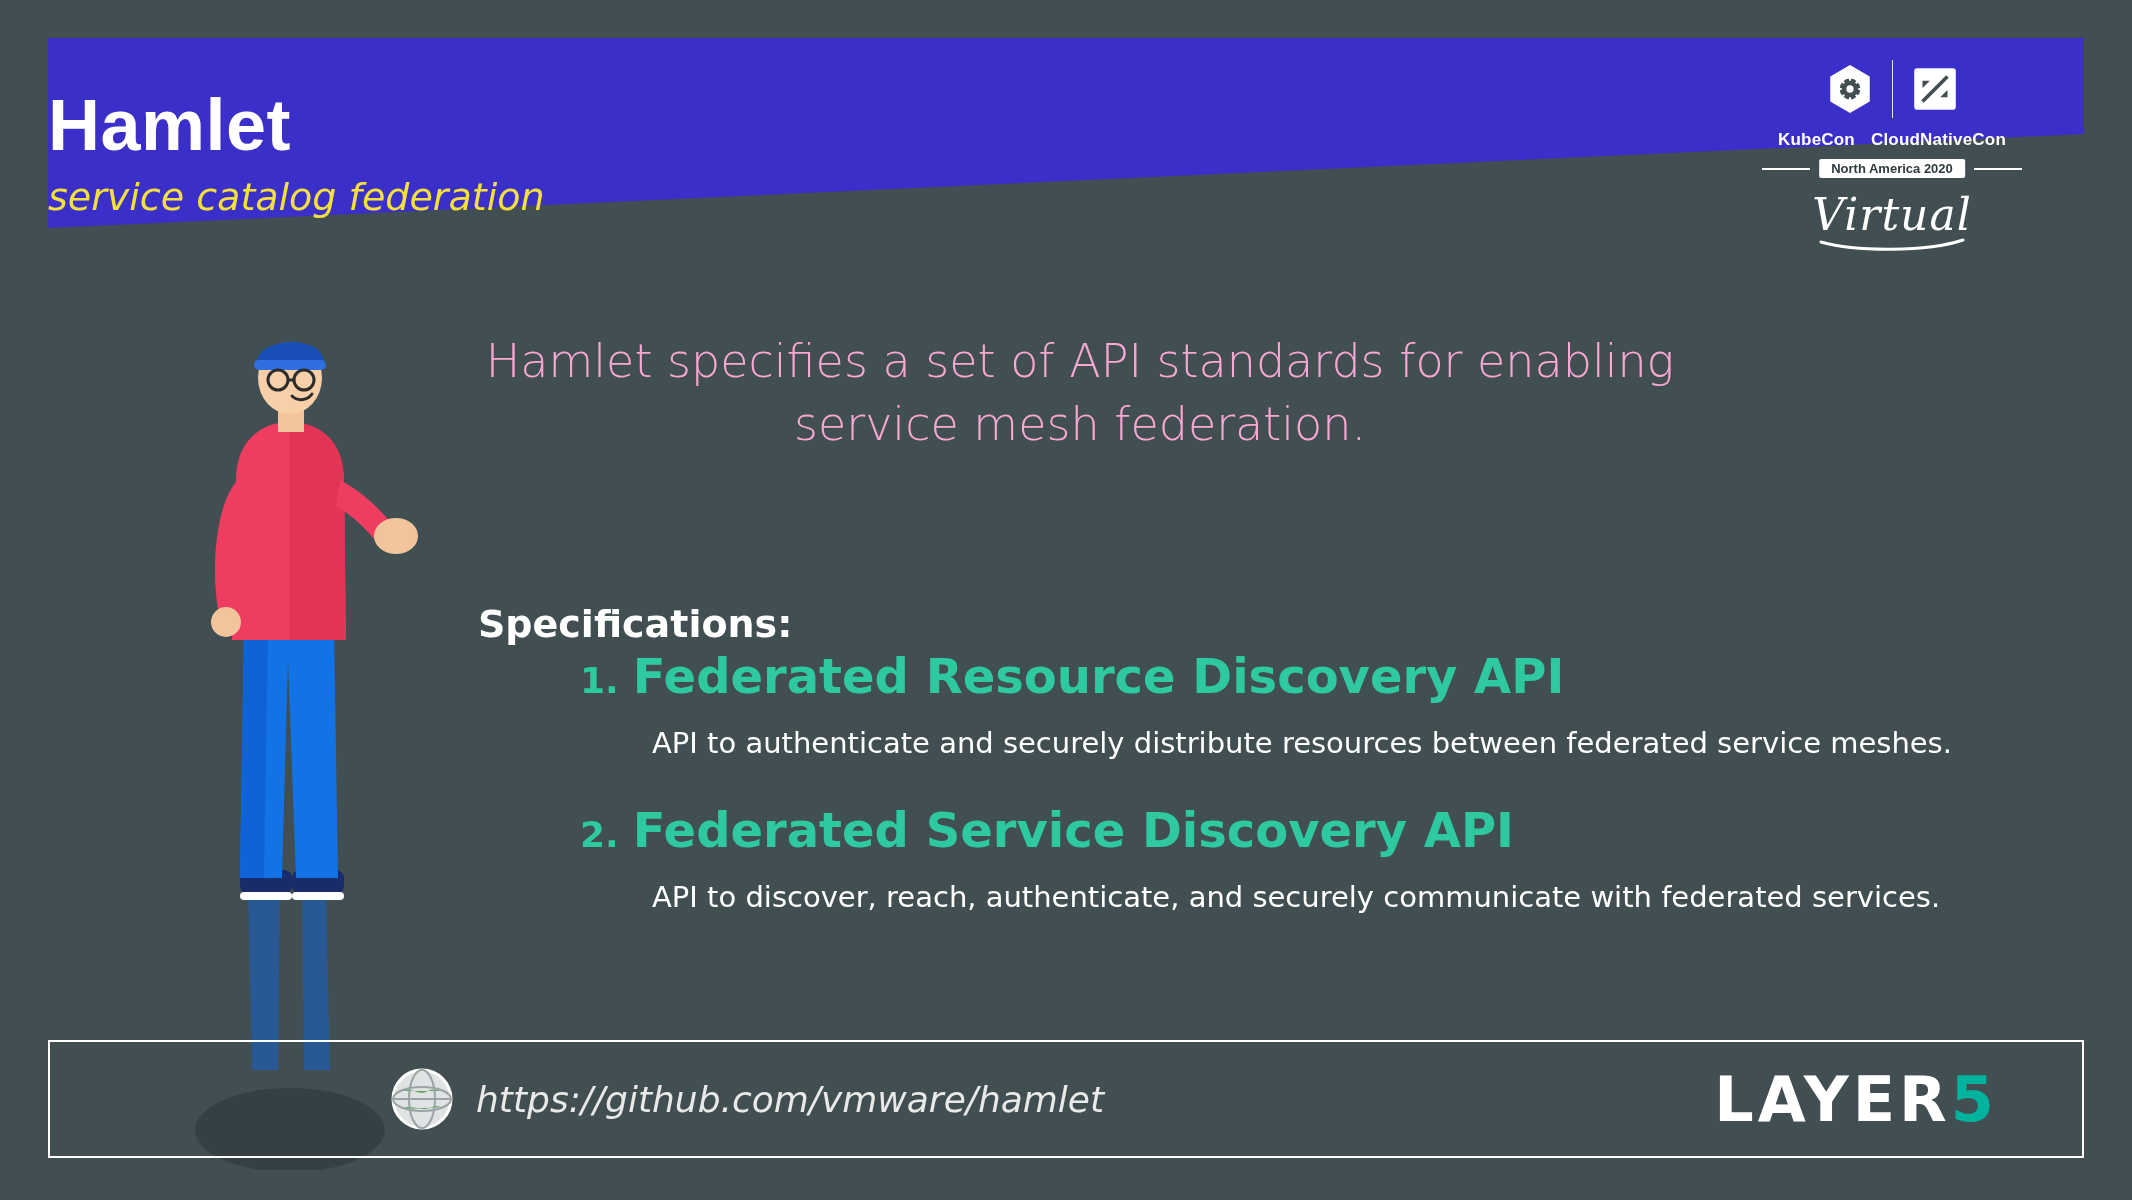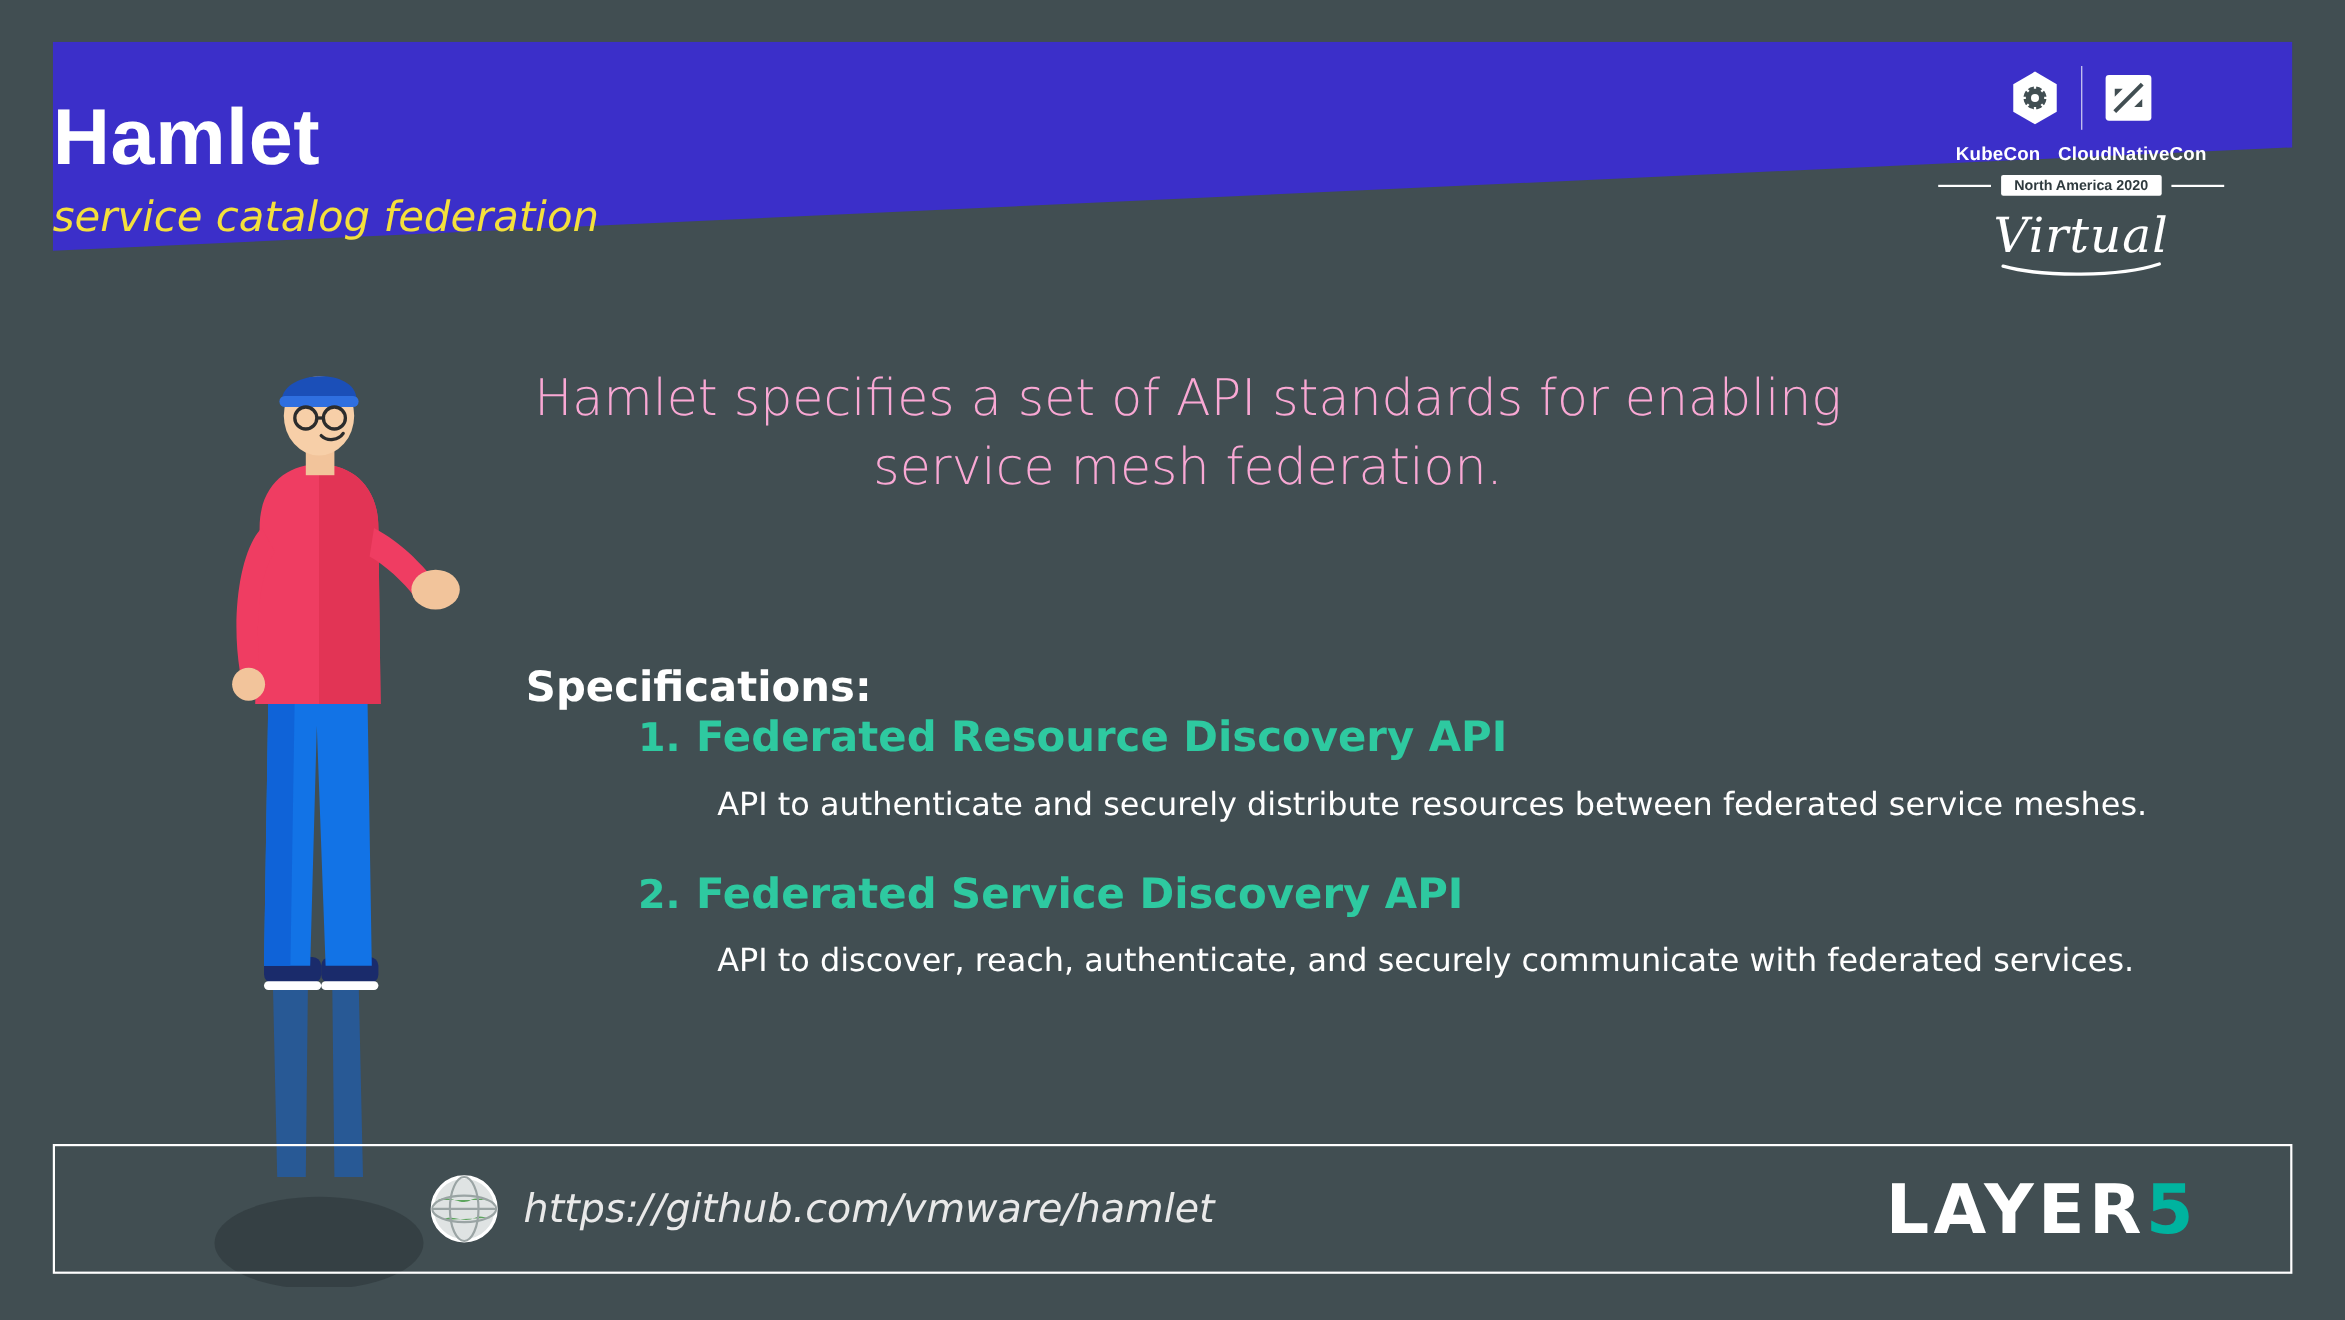--- a/index.html
+++ b/index.html
@@ -167,21 +167,21 @@
     gap: 14px;
   }
   .spec-num {
     color: #2ec9a0;
     font-size: 36px;
     font-weight: bold;
     font-family: "DejaVu Sans", sans-serif;
   }
   .spec-name {
     color: #2ec9a0;
-    font-size: 38px;
+    font-size: 48px;
     font-weight: bold;
     font-family: "DejaVu Sans", sans-serif;
   }
   .spec-desc {
     margin-top: 22px;
     margin-left: 72px;
     color: #ffffff;
     font-size: 29px;
     font-family: "DejaVu Sans", sans-serif;
   }

